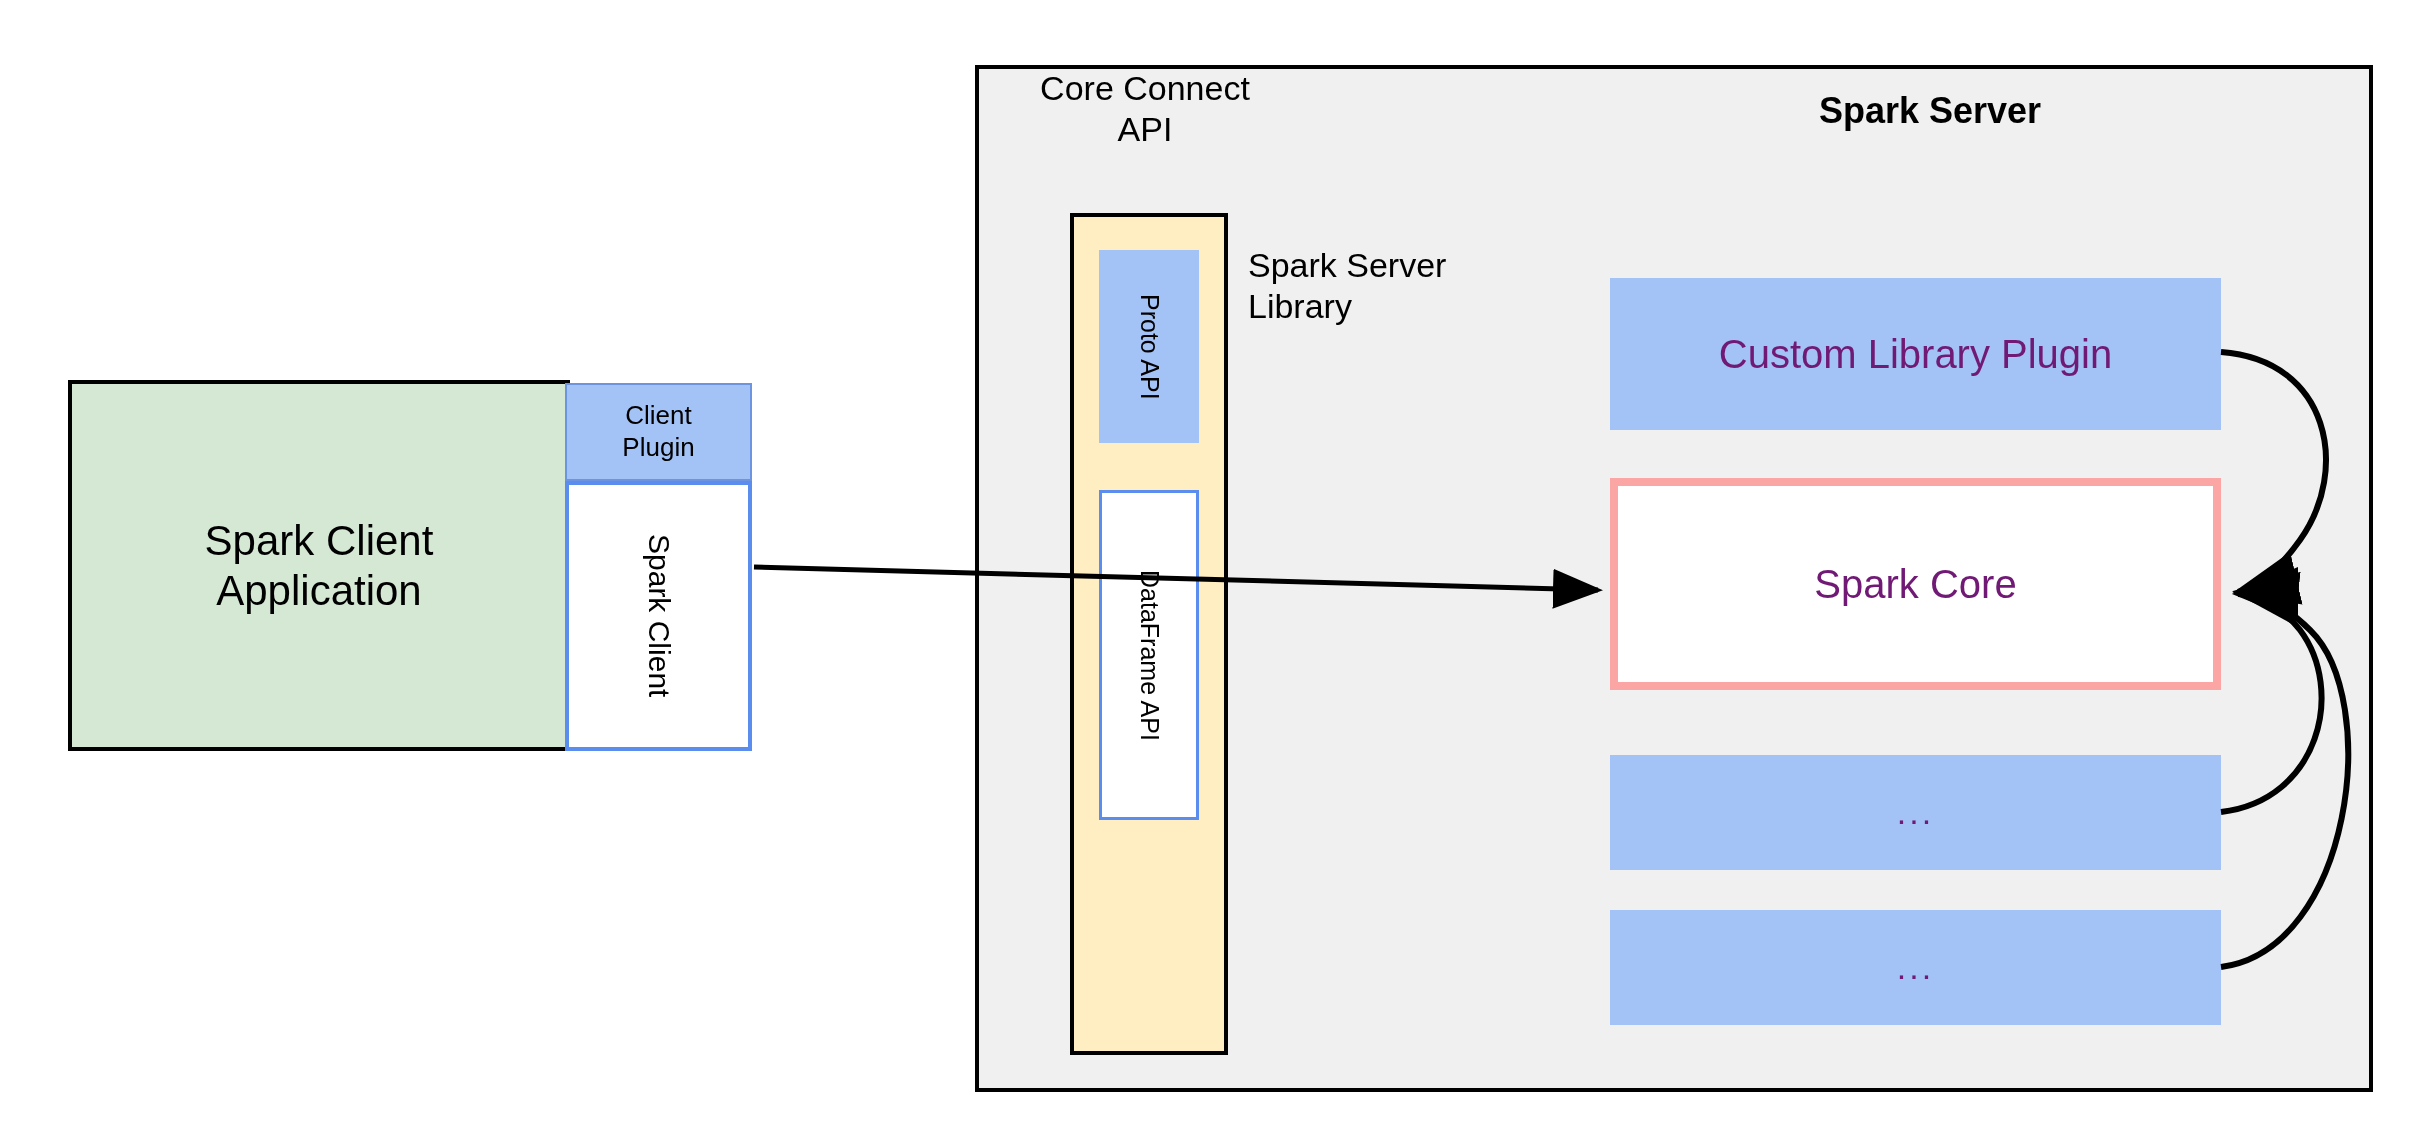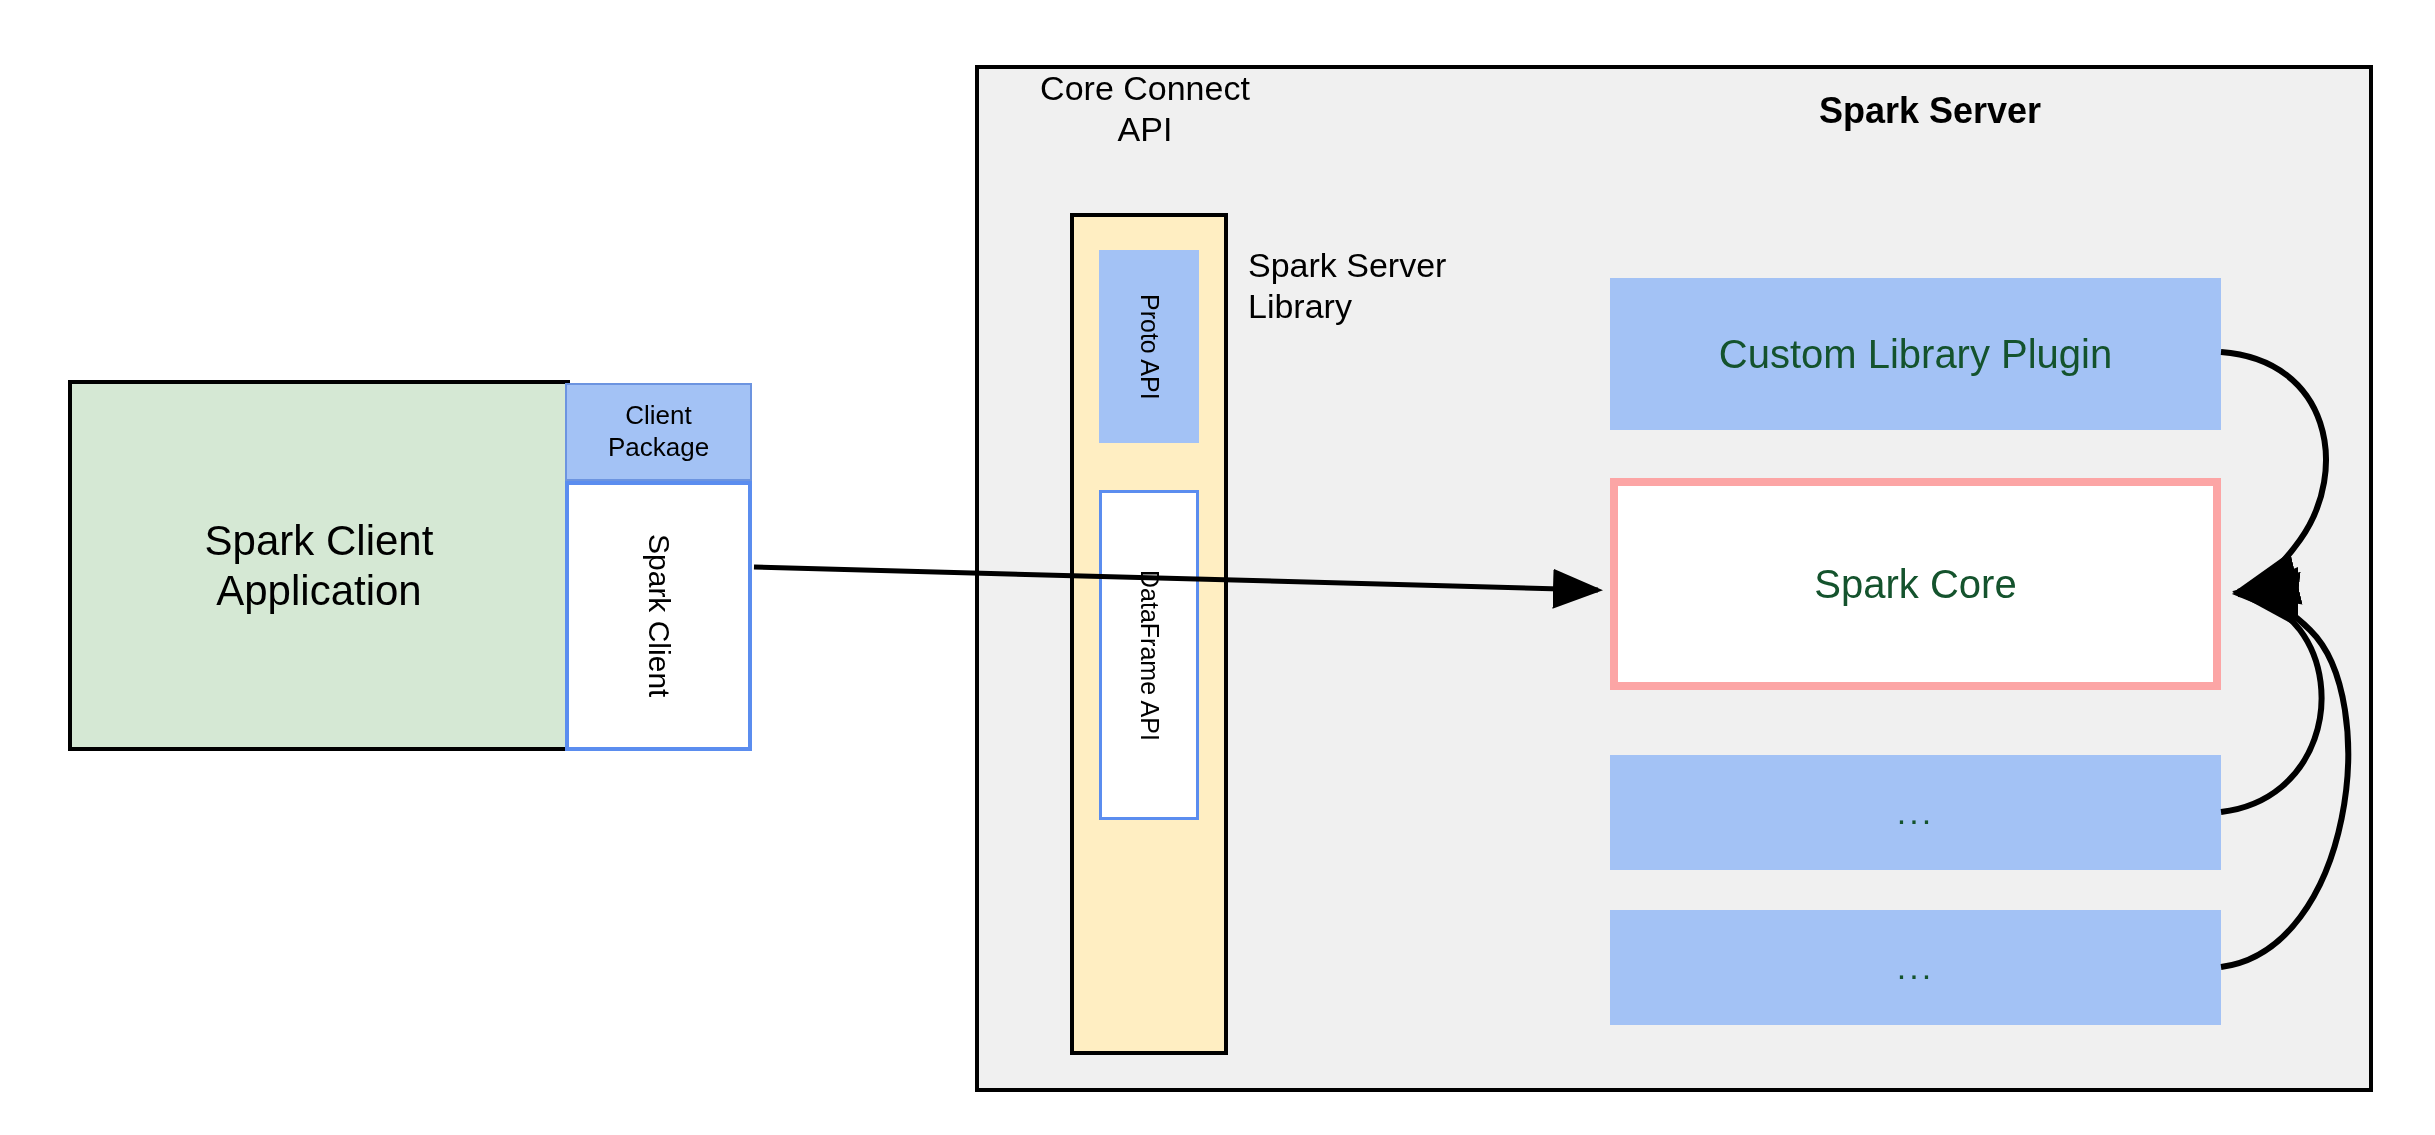--- a/index.html
+++ b/index.html
@@ -179,21 +179,21 @@
     width: 611px; height: 115px;
     background: #a3c2f5;
   }
   .stack-label {
     position: absolute;
     left: 0; top: 0; right: 0; bottom: 0;
     display: flex;
     align-items: center;
     justify-content: center;
     font-size: 40px;
-    color: #14532d;
+    color: #701a75;
   }
   .stack-label.ellipsis { font-size: 34px; letter-spacing: 3px; }
 
   
   #connectors {
     position: absolute;
     left: 0; top: 0;
     width: 2435px;
     height: 1135px;
     pointer-events: none;
@@ -240,21 +240,21 @@
     <span class="stack-label ellipsis">...</span>
   </div>
 
   <div class="abs" id="client-app-box">
     <span id="client-app-label">Spark Client
 Application</span>
   </div>
 
   <div class="abs" id="client-package-box">
     <span id="client-package-label">Client
-Package</span>
+Plugin</span>
   </div>
 
   <div class="abs" id="spark-client-box">
     <span id="spark-client-label">Spark Client</span>
   </div>
 
   <svg id="connectors" viewBox="0 0 2435 1135">
     <defs>
       <marker id="arrowhead" markerWidth="10" markerHeight="8" refX="9" refY="4" orient="auto" markerUnits="strokeWidth">
         <path d="M0,0 L10,4 L0,8 z" fill="#000000"></path>

